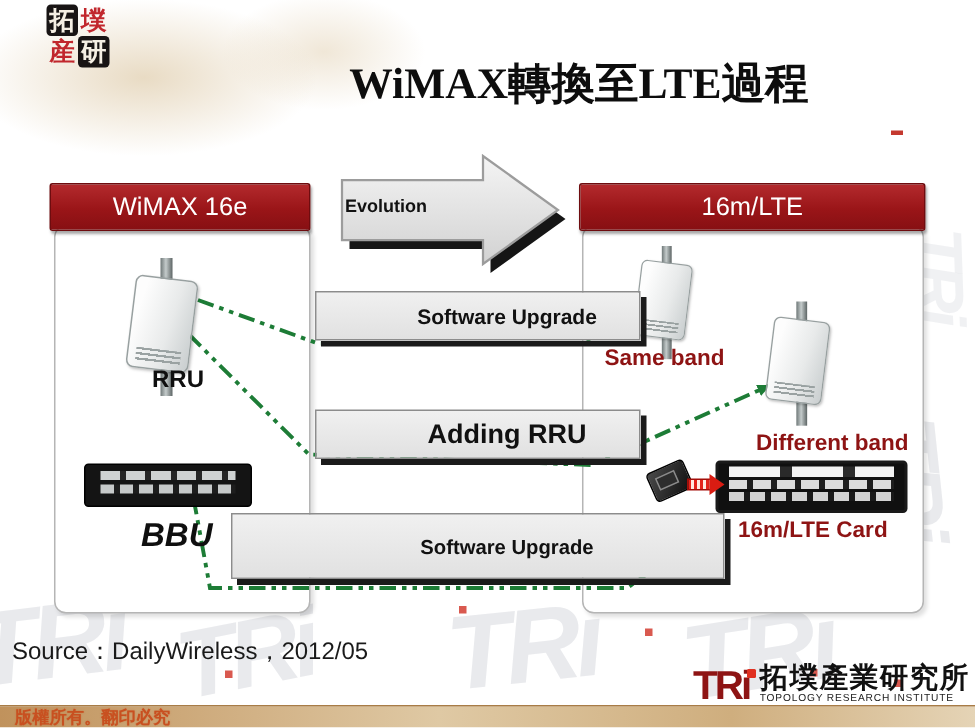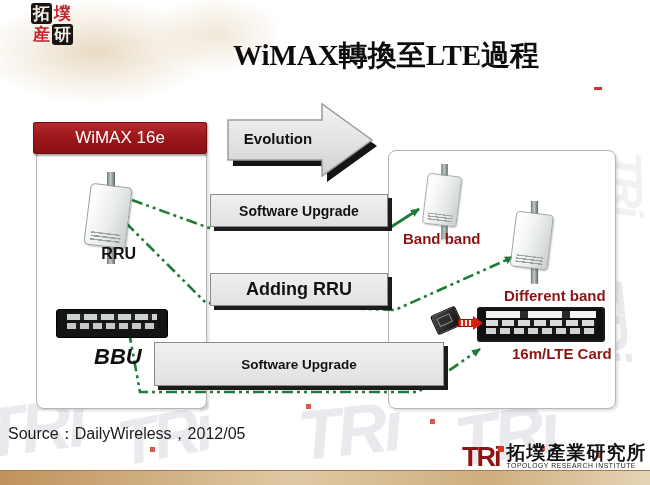--- a/index.html
+++ b/index.html
@@ -35,30 +35,30 @@
   .box-left{left:36px;top:150px;width:169px;height:257px;}
   .box-right{left:388px;top:150px;width:226px;height:257px;}
   .hdr{position:absolute;height:30px;z-index:4;text-align:center;line-height:30px;color:#fff;
        font-weight:normal;font-size:17px;border:1px solid #6e0c0f;border-radius:2px;
        background:linear-gradient(#b32a2d,#9a1518 55%,#871013);box-shadow:1px 2px 2px rgba(0,0,0,.35);}
   .hdr-left{left:33px;top:122px;width:172px;}
   .hdr-right{left:386px;top:122px;width:229px;}
 
   
   .evo{position:absolute;left:226px;top:100px;width:152px;height:84px;z-index:3;overflow:visible;}
-  .evo-label{position:absolute;left:230px;top:130px;width:96px;text-align:center;z-index:4;
-             font-size:15px;font-weight:bold;color:#111;}
+  .evo-label{position:absolute;left:230px;top:130px;width:96px;z-index:4;
+             font-size:12px;font-weight:bold;color:#111;}
 
   
   .lines{position:absolute;left:0;top:0;width:650px;height:485px;z-index:2;pointer-events:none;}
 
   
   .bar{position:absolute;z-index:3;display:flex;align-items:center;justify-content:center;
        flex-direction:column;background:linear-gradient(#f0f0f0,#e1e1e1);
-       border:1px solid #8c8c8c;box-shadow:4px 4px 0 #1b1b1b;color:#111;font-weight:bold;}
+       border:1px solid #8c8c8c;box-shadow:4px 4px 0 #1b1b1b;color:#111;font-weight:bold;padding-left:39px;}
   .bar-su{left:210px;top:194px;width:176px;height:31px;font-size:14px;}
   .bar-ar{left:210px;top:273px;width:176px;height:31px;font-size:18px;}
   .bar-big{left:154px;top:342px;width:288px;height:42px;font-size:13.5px;line-height:19px;}
 
   
   .rru{position:absolute;width:52px;height:92px;z-index:3;transform-origin:top left;}
   .rru .pole{position:absolute;left:21px;top:0;width:8px;height:92px;
              background:linear-gradient(90deg,#6f7878,#c4cbcb 45%,#5d6565);}
   .rru .br{position:absolute;left:8px;width:15px;height:6px;background:linear-gradient(#939b9b,#3f4545);}
   .rru .br1{top:26px;} .rru .br2{top:56px;}
@@ -89,21 +89,21 @@
   .red-arrow::after{content:"";position:absolute;right:-10px;top:-4px;width:0;height:0;
             border-left:10px solid #d91c12;border-top:7px solid transparent;border-bottom:7px solid transparent;}
 
   
   .lbl{position:absolute;z-index:4;font-weight:bold;color:#0f0f0f;}
   .lbl-rru{left:86px;top:245px;width:50px;text-align:right;font-size:16px;}
   .lbl-bbu{left:94px;top:344px;width:46px;text-align:center;font-size:22px;font-style:italic;}
   .darkred{color:#8e1414;}
   .lbl-same{left:403px;top:230px;font-size:15px;}
   .lbl-diff{left:504px;top:273px;font-size:15px;margin-top:14px;}
-  .lbl-card{left:492px;top:345px;font-size:15px;margin-left:20px;}
+  .lbl-card{left:492px;top:345px;font-size:15px;}
 
   
   .source{position:absolute;left:8px;top:424px;z-index:5;font-size:16px;color:#1a1a1a;}
   .tanbar{position:absolute;left:0;top:470px;width:650px;height:15px;z-index:4;border-top:1px solid #a87c46;
           background:linear-gradient(90deg,#c0925c,#dfc9a4 45%,#cfae7e 75%,#e5d4b6);}
   .copyright{position:absolute;left:10px;top:471px;z-index:5;font-size:11.5px;font-weight:bold;
           color:#c85020;text-shadow:0 0 1px rgba(200,80,30,.55);}
   .trilogo{position:absolute;left:462px;top:445px;z-index:5;display:flex;align-items:flex-start;}
   .tri-word{position:relative;font-size:27px;font-weight:800;letter-spacing:-2px;color:#8e1414;line-height:25px;}
   .tri-dot{position:absolute;left:36px;top:1px;width:6px;height:6px;background:#e03020;border-radius:1px;}
@@ -137,20 +137,21 @@
     <span class="seal-c seal-red">墣</span>
     <span class="seal-c seal-red">産</span>
     <span class="seal-c seal-dark">研</span>
   </div>
 
   <h1 class="title">WiMAX轉換至LTE過程</h1>
 
   <div class="box box-left"></div>
   <div class="box box-right"></div>
   <div class="hdr hdr-left">WiMAX 16e</div>
+  <div class="hdr hdr-right">16m/LTE</div>
 
   <svg class="evo" viewBox="0 0 152 84">
     <defs>
       <linearGradient id="gEvo" x1="0" y1="0" x2="0" y2="1">
         <stop offset="0" stop-color="#f4f4f4"></stop>
           <stop offset="1" stop-color="#d2d2d2"></stop>
       </linearGradient>
     </defs>
     <polygon points="7,26 101,26 101,10 151,46 101,82 101,66 7,66" fill="#151515"></polygon>
     <polygon points="2,20 96,20 96,4 146,40 96,76 96,60 2,60" fill="url(#gEvo)" stroke="#9c9c9c" stroke-width="1.5"></polygon>
@@ -205,26 +206,27 @@
   </div>
   <div class="bar bar-ar">
     <span>Adding RRU</span>
   </div>
   <div class="bar bar-big">
     <span>Software Upgrade</span>
   </div>
 
   <div class="lbl lbl-rru">RRU</div>
   <div class="lbl lbl-bbu">BBU</div>
-  <div class="lbl darkred lbl-same">Band band</div>
+  <div class="lbl darkred lbl-same">Same band</div>
   <div class="lbl darkred lbl-diff">Different band</div>
   <div class="lbl darkred lbl-card">16m/LTE Card</div>
 
   <div class="source">Source：DailyWireless，2012/05</div>
   <div class="tanbar"></div>
+  <div class="copyright">版權所有。翻印必究</div>
 
   <div class="trilogo">
     <div class="tri-word">
       <span>TRi</span>
       <span class="tri-dot"></span>
     </div>
     <div class="tri-names">
       <div class="tri-cn">拓墣產業研究所</div>
       <div class="tri-en">TOPOLOGY RESEARCH INSTITUTE</div>
     </div>

